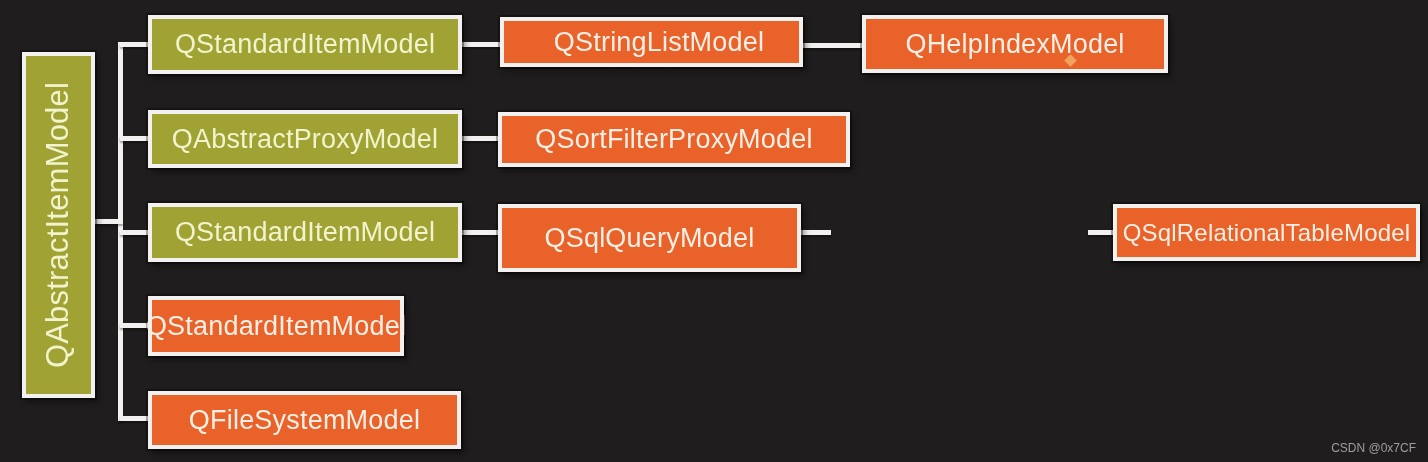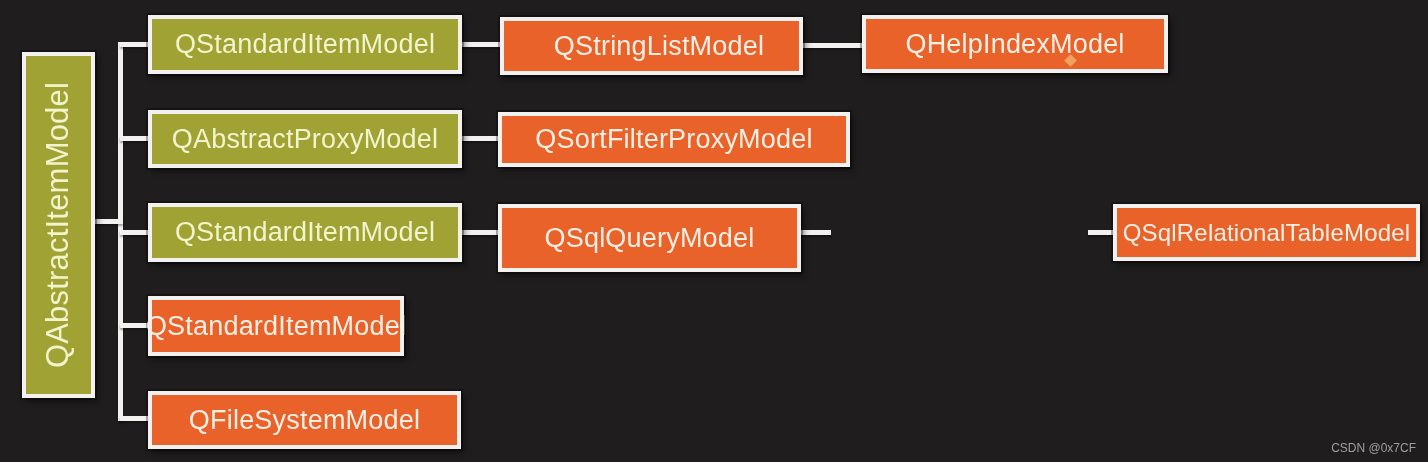--- a/index.html
+++ b/index.html
@@ -68,21 +68,21 @@
   <div class="line" style="left:460px; top:136px; width:40px; height:5px;"></div>
   <div class="line" style="left:460px; top:230px; width:40px; height:5px;"></div>
   <div class="line" style="left:799px; top:230px; width:32px; height:5px;"></div>
   <div class="line" style="left:1088px;top:230px; width:27px; height:5px;"></div>
 
   <div class="node olive root-node" style="left:22px; top:52px; width:73px; height:346px;">
     <span class="vtext">QAbstractItemModel</span>
   </div>
 
   <div class="node olive" style="left:148px; top:15px; width:314px; height:59px;">QStandardItemModel</div>
-  <div class="node orange" style="left:500px; top:17px; width:303px; height:58px;padding-left:15px;">QStringListModel</div>
+  <div class="node orange" style="left:500px; top:17px; width:303px; height:50px;padding-left:15px;">QStringListModel</div>
   <div class="node orange" style="left:862px; top:15px; width:306px; height:58px;">QHelpIndexModel</div>
 
   <div class="node olive" style="left:148px; top:110px; width:314px; height:58px;">QAbstractProxyModel</div>
   <div class="node orange" style="left:498px; top:112px; width:352px; height:55px;">QSortFilterProxyModel</div>
 
   <div class="node olive" style="left:148px; top:203px; width:314px; height:59px;">QStandardItemModel</div>
   <div class="node orange" style="left:498px; top:204px; width:303px; height:68px;">QSqlQueryModel</div>
   <div class="node orange small-text" style="left:1113px; top:204px; width:307px; height:57px;">QSqlRelationalTableModel</div>
 
   <div class="node orange" style="left:148px; top:296px; width:256px; height:60px;">QStandardItemModel</div>

